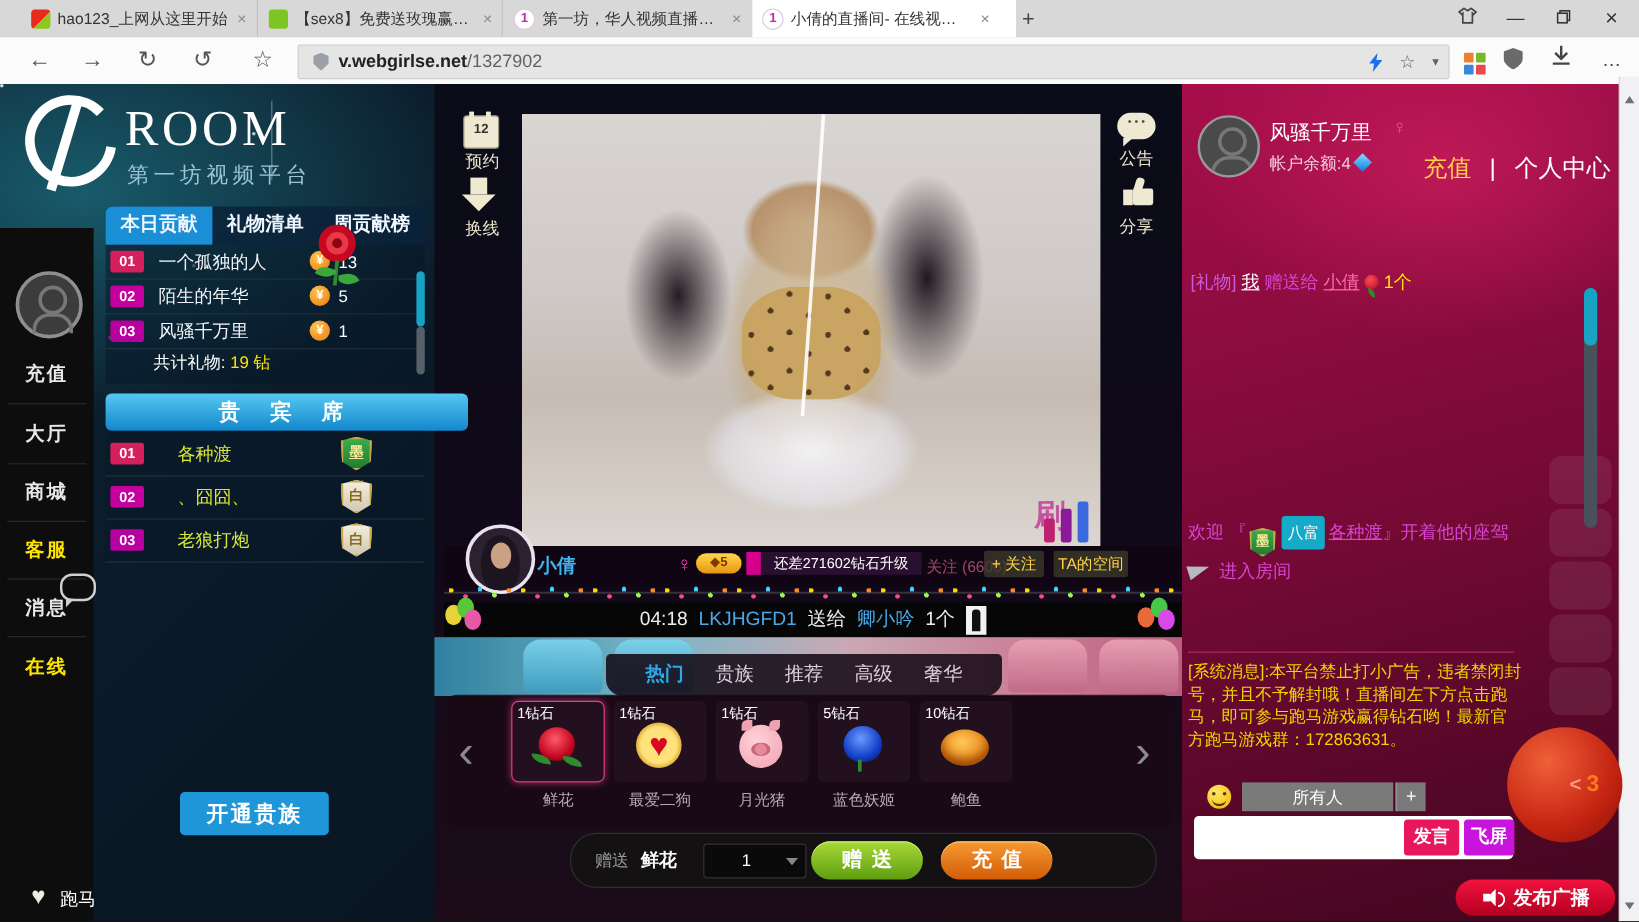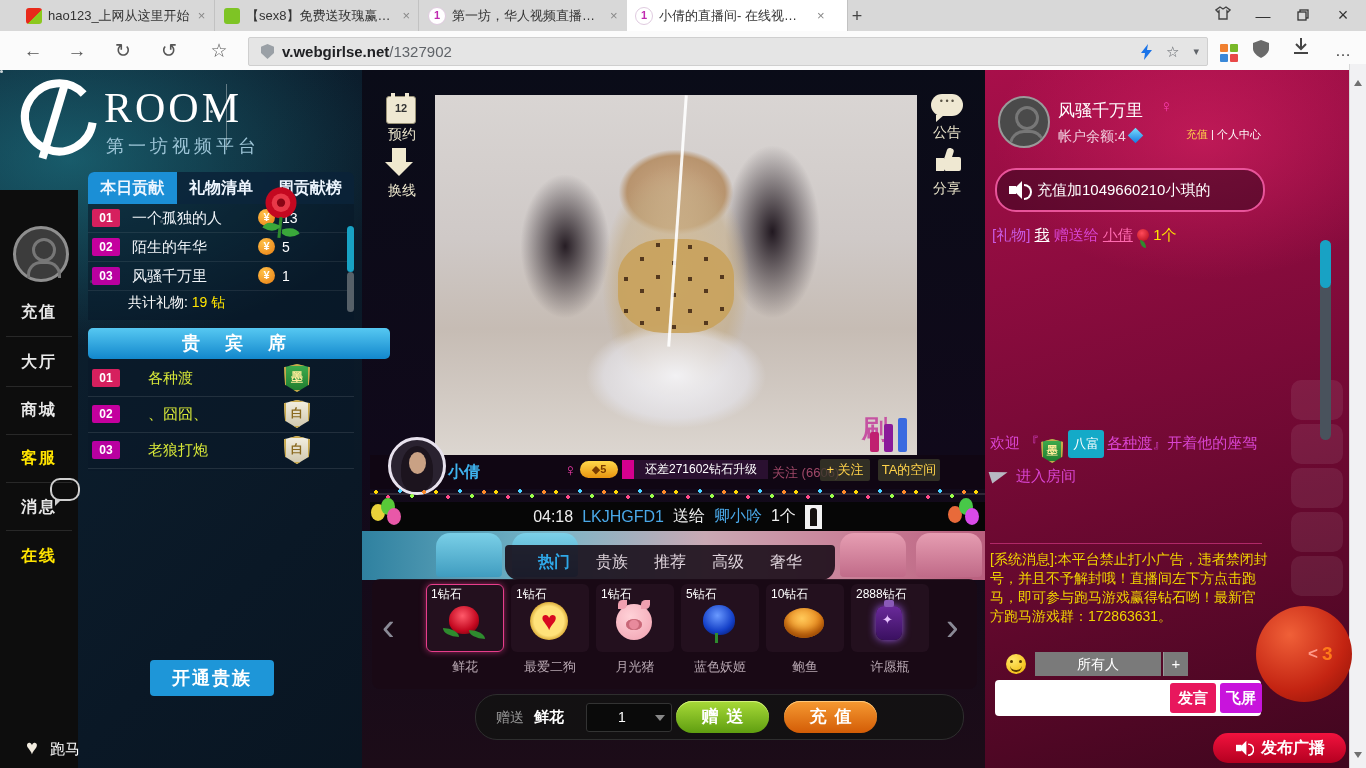--- a/index.html
+++ b/index.html
@@ -208,21 +208,21 @@
   .pill.send{left:200px;background:linear-gradient(180deg,#a8da38,#5f9e10);box-shadow:inset 0 1px 0 #d2f07a;}
   .pill.recharge{left:308px;background:linear-gradient(180deg,#f69a32,#d35c06);box-shadow:inset 0 1px 0 #ffc87a;}
   
   .uav{left:998px;top:96px;width:48px;height:48px;border-radius:50%;background:#4a4a4a;border:2px solid #9a9a9a;overflow:hidden;}
   .uav::before{content:"";position:absolute;left:15px;top:8px;width:18px;height:18px;border-radius:50%;border:3px solid #777;}
   .uav::after{content:"";position:absolute;left:9px;top:32px;width:30px;height:16px;border-radius:15px 15px 0 0;border:3px solid #777;border-bottom:none;}
   .uname{left:1058px;top:99px;font-size:17px;color:#fff;}
   .ufem{left:1160px;top:97px;}
   .ubal{left:1058px;top:128px;font-size:14px;color:#f0cede;}
   .gem{display:inline-block;width:11px;height:11px;background:linear-gradient(135deg,#7ae0ff,#1478e0);transform:rotate(45deg);margin-left:4px;}
-  .ulinks{left:1186px;top:127px;font-size:11px;color:#fff;}
+  .ulinks{left:1186px;top:127px;font-size:20px;color:#fff;font-family:Liberation Mono, monospace;}
   .ulinks .gold{color:#ffd24a;}
   .marquee{left:995px;top:168px;width:266px;height:40px;border:2px solid #e8549a;border-radius:21px;
     background:rgba(40,4,24,.5);display:flex;align-items:center;}
   .marquee .txt{color:#fff;font-size:15px;margin-left:8px;white-space:nowrap;}
   .spk{width:20px;height:20px;margin-left:12px;flex:0 0 20px;position:relative;}
   .spk::before{content:"";position:absolute;left:0;top:6px;width:7px;height:8px;background:#fff;}
   .spk::after{content:"";position:absolute;left:4px;top:1px;border-top:9px solid transparent;border-bottom:9px solid transparent;border-right:9px solid #fff;}
   .spk i{position:absolute;left:15px;top:4px;width:6px;height:12px;border:2px solid #fff;border-left:none;border-radius:0 8px 8px 0;}
   .giftline{left:992px;top:226px;font-size:15px;}
   .giftline .tag{color:#c85ae0;} .giftline .me{color:#fff;text-decoration:underline;}
@@ -539,26 +539,20 @@
     <span class="gprice">5钻石</span>
     <span class="gicon gi-bluerose"></span>
     <span class="gname">蓝色妖姬</span>
   </div>
   <div class="gslot" style="left:766px;">
     <div class="gcard"></div>
     <span class="gprice">10钻石</span>
     <span class="gicon gi-abalone"></span>
     <span class="gname">鲍鱼</span>
   </div>
-  <div class="gslot" style="left:851px;">
-    <div class="gcard"></div>
-    <span class="gprice">2888钻石</span>
-    <span class="gicon gi-bottle"></span>
-    <span class="gname">许愿瓶</span>
-  </div>
 
   <div class="abs gbar">
     <span class="lbl">赠送</span>
     <span class="sel-name">鲜花</span>
     <div class="qty">
       <span class="v">1</span>
       <span class="ar"></span>
     </div>
     <div class="pill send">赠送</div>
     <div class="pill recharge">充值</div>
@@ -569,26 +563,20 @@
   <div class="abs femsym ufem">♀</div>
   <div class="abs ubal">
     <span>帐户余额:</span><span>4</span><span class="gem"></span>
   </div>
   <div class="abs ulinks">
     <span class="gold">充值</span>
     <span>|</span>
     <span>个人中心</span>
   </div>
 
-  <div class="abs marquee">
-    <span class="spk">
-        <i></i>
-      </span>
-    <span class="txt">充值加1049660210小琪的</span>
-  </div>
 
   <div class="abs giftline">
     <span class="tag">[礼物]</span>
     <span class="me">我</span>
     <span class="act">赠送给</span>
     <span class="tgt">小倩</span>
     <span class="miniRose"></span>
     <span class="cnt">1个</span>
   </div>
 

